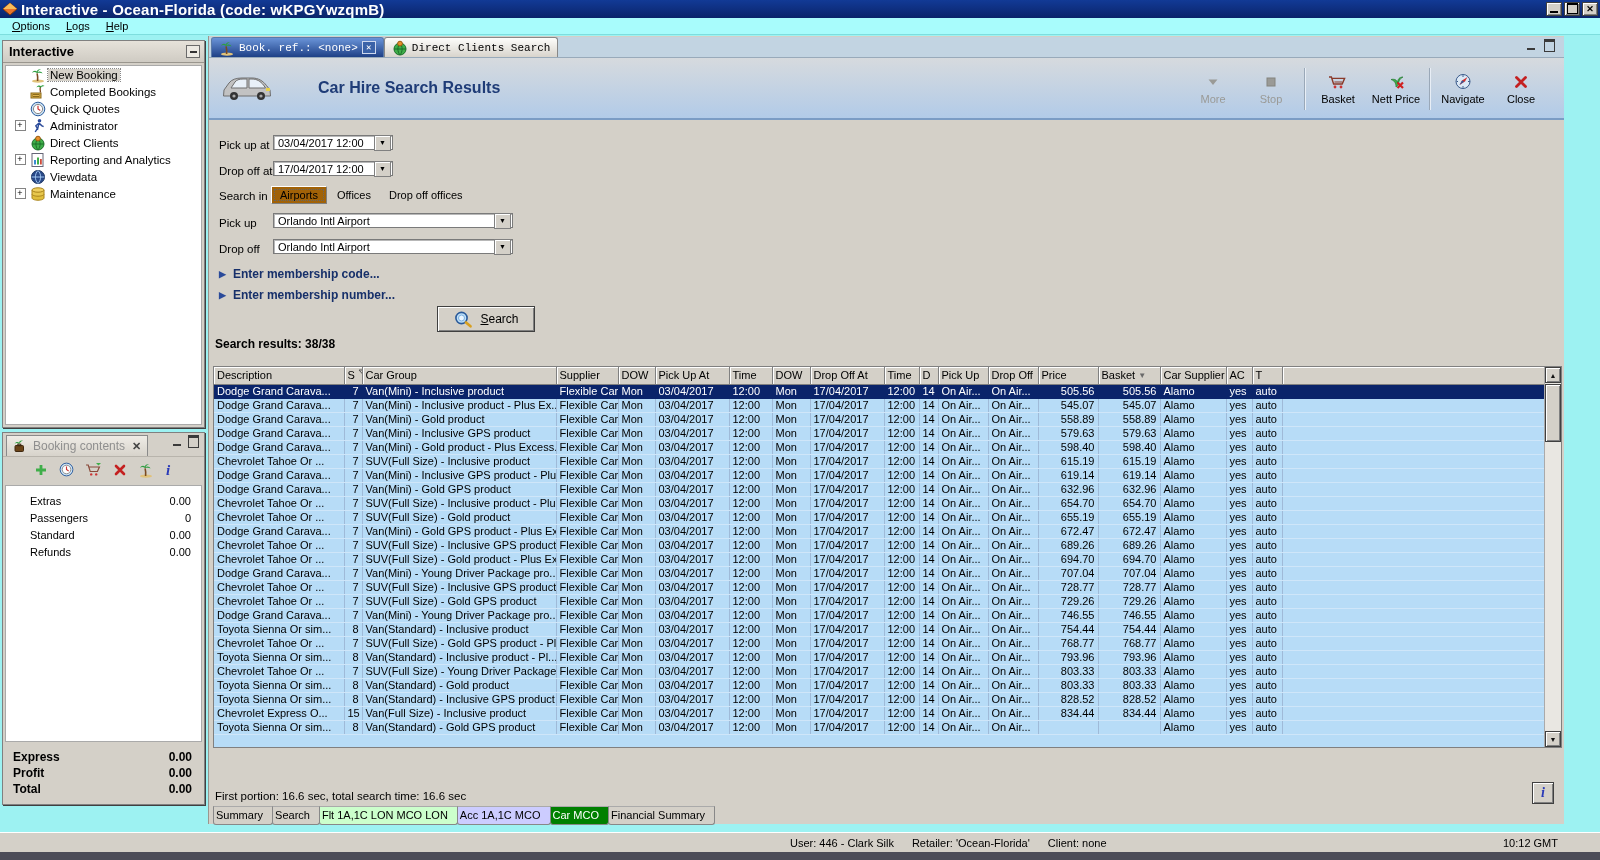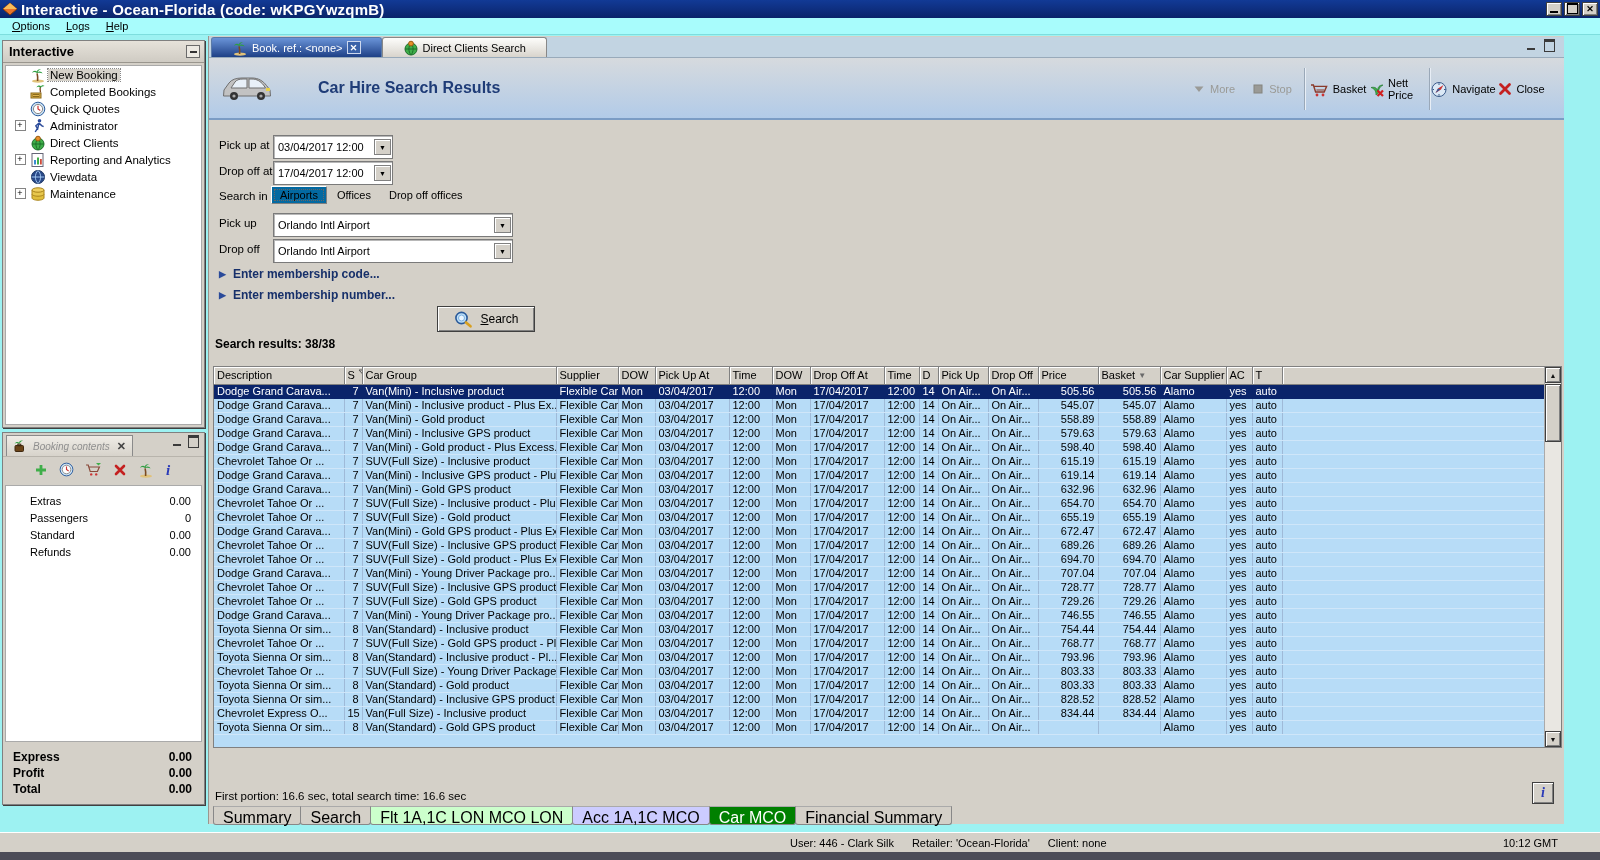--- a/index.html
+++ b/index.html
@@ -35,60 +35,60 @@
   .tree-row { display:flex; align-items:center; height:17px; padding-left:6px; }
   .tree-row.selected .tlabel { background:#d6d2ca; outline:1px dotted #888; }
   .expand-slot { width:16px; display:flex; align-items:center; justify-content:center; }
   .expand-box { width:11px; height:11px; border:1px solid #848484; background:#fff; font-size:9px; line-height:9px; text-align:center; color:#000; }
   .tree-icon { width:20px; display:flex; justify-content:center; }
   .tlabel { padding:0 2px; font-size:11.5px; white-space:nowrap; }
 
   
   .bc-head { height:23px; display:flex; align-items:center; padding:2px 3px 0 3px; position:relative; }
   .bc-tab { display:flex; align-items:center; gap:4px; background:linear-gradient(#efece6,#d7d3cb); border:1px solid #8a8a8a; border-bottom:none; height:21px; padding:0 6px; }
-  .bc-title { color:#8f8f8f; font-size:10px;font-style:italic; }
+  .bc-title { color:#8f8f8f; font-size:12px; }
   .bc-x { font-weight:bold; color:#444; font-size:11px; margin-left:3px; }
   .bc-winbtns { position:absolute; right:4px; top:3px; display:flex; gap:4px; }
   .mini-btn { width:13px; height:12px; display:flex; align-items:flex-end; justify-content:center; }
   .mini-btn.mn::after { content:""; width:8px; height:2px; background:#3a3a3a; margin-bottom:2px; }
   .mini-btn.mx::after { content:""; width:9px; height:9px; border:1px solid #3a3a3a; border-top-width:3px; }
   .bc-toolbar { height:26px; border-top:1px solid #b8b4ac; display:flex; align-items:center; justify-content:center; gap:11px; }
   .bc-body { position:absolute; left:2px; right:2px; top:52px; bottom:62px; background:#fff; border:1px solid #aaa; padding-top:6px; }
   .bc-row { display:flex; height:17px; align-items:center; padding:0 10px 0 24px; }
   .bc-row .v { margin-left:auto; }
   .bc-totals { position:absolute; left:2px; right:2px; bottom:2px; height:58px; padding:6px 10px 0 8px; }
   .bct-row { display:flex; height:16px; font-weight:bold; font-size:12px; }
   .bct-row .v { margin-left:auto; }
 
   
   .main-pane { position:absolute; left:208px; top:36px; width:1356px; height:788px; background:#d4d0c8; border-left:1px solid #9a968e; }
   .tabbar { position:absolute; left:0; top:1px; width:100%; height:21px; background:#c2d4e2; border-bottom:1px solid #98aaba; display:flex; align-items:flex-end; padding-left:2px; }
-  .mtab { display:flex; align-items:center; gap:4px; height:20px; padding:0 20px; border:1px solid #5a7aa8; border-bottom:none; border-radius:3px 3px 0 0; }
+  .mtab { display:flex; align-items:center; gap:4px; height:20px; padding:0 7px; border:1px solid #5a7aa8; border-bottom:none; border-radius:3px 3px 0 0;font-family:Liberation Mono, monospace; }
   .mtab.active { background:linear-gradient(#6a94d8,#1e4086); color:#fff; }
   .mtab.active .tabx { background:#3a62a8; border:1px solid #cdd8ee; color:#fff; font-weight:bold; width:14px; height:13px; font-size:9px; display:flex; align-items:center; justify-content:center; }
   .mtab.inactive { background:linear-gradient(#fdfdfb,#d8d4cc); color:#000; border-color:#888; }
   .pane-winbtns { position:absolute; right:8px; top:3px; display:flex; gap:6px; }
 
   .pane-header { position:absolute; left:0; top:22px; width:100%; height:62px; background:linear-gradient(#d6dade,#b2cbe8); border-bottom:2px solid #7b9cc4; display:flex; align-items:center; padding-left:12px; }
   .car-art { width:52px; height:30px; margin-right:14px; }
   .pane-title { color:#1f3c77; font-size:16px; font-weight:bold;margin-left:31px; }
   .hdr-toolbar { position:absolute; right:14px; top:8px; display:flex; align-items:center; }
-  .tool-btn { width:58px; height:46px; display:flex; flex-direction:row; align-items:center; justify-content:center; gap:3px; }
+  .tool-btn { width:58px; height:46px; display:flex; flex-direction:column; align-items:center; justify-content:center; gap:3px; }
   .tool-btn .tlab { font-size:11px; }
   .tool-btn.disabled .tlab { color:#9a9a96; }
   .tool-sep { width:1px; height:42px; background:#9aa8b8; margin:0 4px; box-shadow:1px 0 0 #e8eef6; }
 
   
   .flabel { position:absolute; font-size:11.5px; }
-  .combo { position:absolute; height:24px; background:#fff; border:1px solid #7a7a7a; box-shadow:inset 1px 1px 0 #b8b8b8; display:flex; align-items:center;justify-content:center; }
+  .combo { position:absolute; height:15px; background:#fff; border:1px solid #7a7a7a; box-shadow:inset 1px 1px 0 #b8b8b8; display:flex; align-items:center;justify-content:center; }
   .combo .ctext { flex:1; padding:0 4px; white-space:nowrap; overflow:hidden; }
   .dd-btn { width:17px; height:16px; margin-right:1px; background:#d4d0c8; border:1px solid #808080; box-shadow:inset 1px 1px 0 #fff; display:flex; align-items:center; justify-content:center; font-size:7px; color:#000; }
   .searchin { position:absolute; display:flex; align-items:center; gap:2px; }
   .si-opt { padding:2px 8px; }
-  .si-opt.sel { background:#0369a1; border:1px solid; border-color:#fff #808080 #808080 #fff; outline:1px dotted #666; outline-offset:-4px; }
+  .si-opt.sel { background:#a16207; border:1px solid; border-color:#fff #808080 #808080 #fff; outline:1px dotted #666; outline-offset:-4px; }
   .expander { position:absolute; display:flex; align-items:center; gap:7px; font-weight:bold; color:#17306a; font-size:12px; }
   .expander .tri { color:#2a4a9a; font-size:9px; }
   .search-btn { position:absolute; width:98px; height:26px; background:#d4d0c8; border:1px solid #404040; box-shadow:inset 1px 1px 0 #fff, inset -1px -1px 0 #808080; display:flex; align-items:center; justify-content:center; gap:6px; font-size:12px; }
   .results-label { position:absolute; font-weight:bold; font-size:12px; }
 
   
   .grid-wrap { position:absolute; left:4px; top:330px; width:1349px; height:382px; border:1px solid #808080; background:#b7dcf7; overflow:hidden; }
   table.grid { border-collapse:collapse; table-layout:fixed; width:1332px; }
   .grid th { background:#d4d0c8; border-right:1px solid #808080; border-bottom:1px solid #808080; box-shadow:inset 1px 1px 0 #fff; font-weight:normal; text-align:left; height:17px; padding:0 3px; white-space:nowrap; overflow:hidden; font-size:11px; }
   .grid td { height:14px; padding:0 3px; border-right:1px solid #9fbad8; border-bottom:1px solid #cfe6f9; white-space:nowrap; overflow:hidden; font-size:11px; background:#b7dcf7; }
@@ -100,21 +100,21 @@
   .vscroll { position:absolute; right:0; top:0; bottom:0; width:17px; background:#e9e7e2; border-left:1px solid #aaa; }
   .sb-btn { position:absolute; left:0; width:16px; height:16px; background:#d4d0c8; border:1px solid #404040; box-shadow:inset 1px 1px 0 #fff, inset -1px -1px 0 #808080; display:flex; align-items:center; justify-content:center; font-size:7px; color:#111; }
   .sb-up { top:0; } .sb-dn { bottom:0; }
   .sb-thumb { position:absolute; left:0; top:17px; width:16px; height:58px; background:#d4d0c8; border:1px solid #404040; box-shadow:inset 1px 1px 0 #fff, inset -1px -1px 0 #808080; }
 
   .grid-status { position:absolute; left:6px; top:754px; font-size:11.5px; }
   .info-btn { position:absolute; right:10px; top:746px; width:22px; height:22px; background:#d4d0c8; border:1px solid #404040; box-shadow:inset 1px 1px 0 #fff, inset -1px -1px 0 #808080; display:flex; align-items:center; justify-content:center; font-family:"Liberation Serif", serif; font-style:italic; font-weight:bold; color:#2a3ab8; font-size:14px; }
 
   
   .btabs { position:absolute; left:4px; top:770px; display:flex; }
-  .btab { height:19px; padding:2px 9px 0 9px; border:1px solid #888; border-top:1px solid #aaa; margin-right:-1px; border-radius:0 0 3px 3px; background:#d4d0c8; white-space:nowrap; font-size:16px; }
+  .btab { height:19px; padding:2px 9px 0 2px; border:1px solid #888; border-top:1px solid #aaa; margin-right:-1px; border-radius:0 0 3px 3px; background:#d4d0c8; white-space:nowrap; font-size:11px; }
 
   
   .statusbar { position:absolute; left:0; top:832px; width:1600px; height:20px; background:#d4d0c8; border-top:1px solid #fff; display:flex; align-items:center; }
   .sb-center { position:absolute; left:790px; display:flex; gap:18px; }
   .sb-time { position:absolute; right:42px; }
   .bottom-strip { position:absolute; left:0; top:852px; width:1600px; height:8px; background:#4c4c58; }
 </style>
 </head>
 <body>
 

